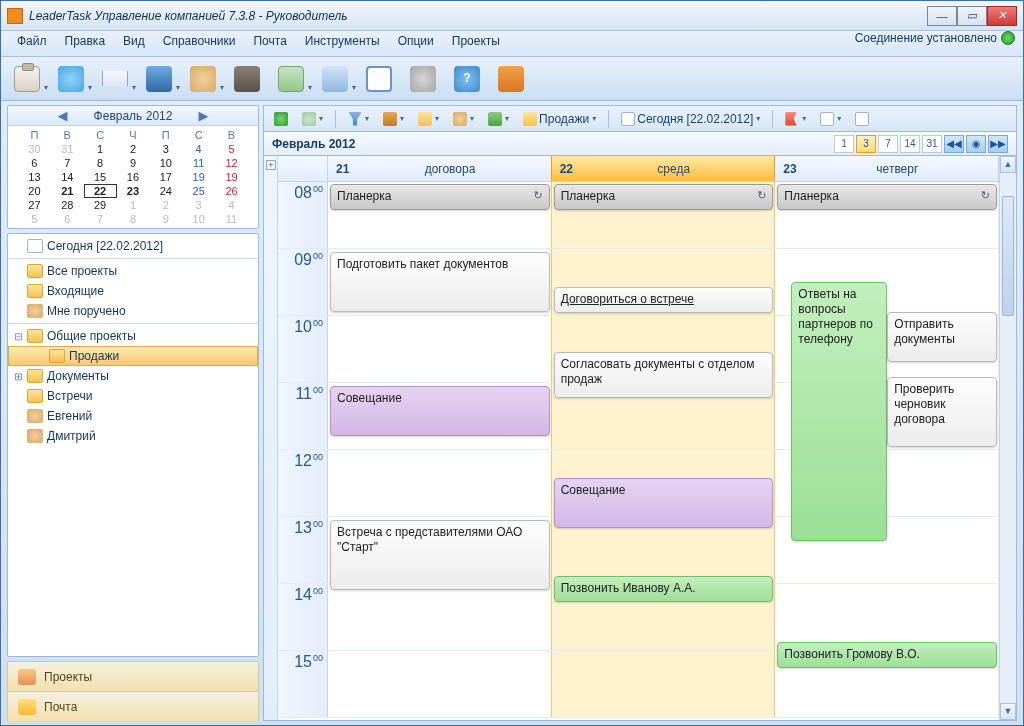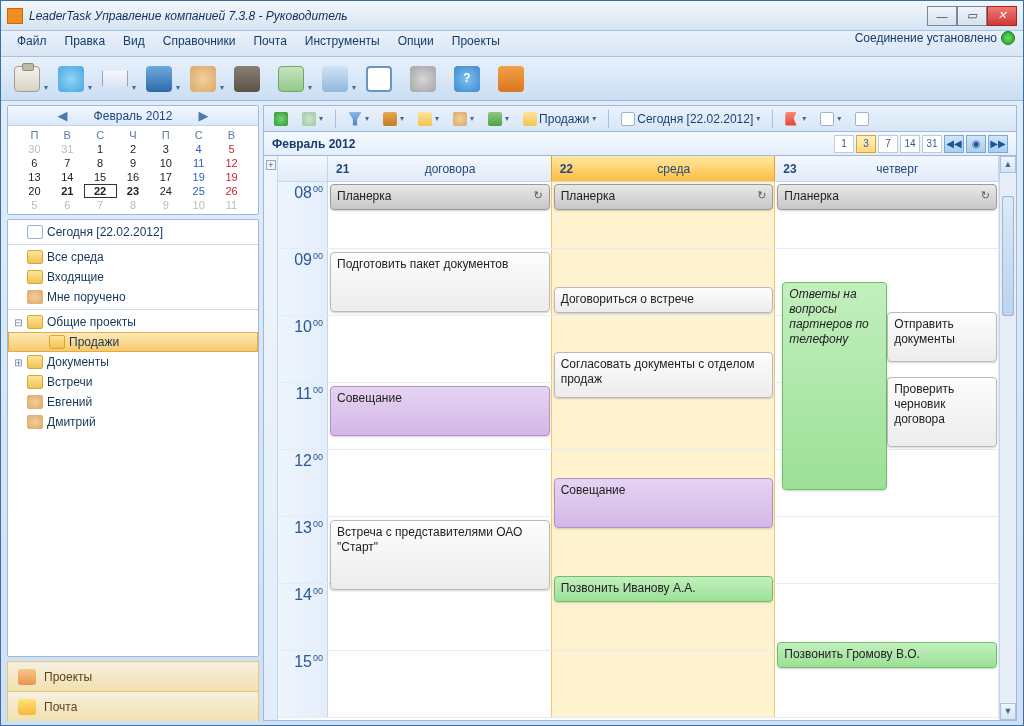--- a/index.html
+++ b/index.html
@@ -269,20 +269,29 @@
                 <tr>
                   <td>20</td>
                   <td class="bold">21</td>
                   <td class="today bold">22</td>
                   <td class="bold">23</td>
                   <td>24</td>
                   <td class="sat">25</td>
                   <td class="sun">26</td>
                 </tr>
                 <tr>
+                  <td>27</td>
+                  <td>28</td>
+                  <td>29</td>
+                  <td class="gray">1</td>
+                  <td class="gray">2</td>
+                  <td class="gray">3</td>
+                  <td class="gray">4</td>
+                </tr>
+                <tr>
                   <td class="gray">5</td>
                   <td class="gray">6</td>
                   <td class="gray">7</td>
                   <td class="gray">8</td>
                   <td class="gray">9</td>
                   <td class="gray">10</td>
                   <td class="gray">11</td>
                 </tr>
               </tbody>
           </table>
@@ -292,21 +301,21 @@
       <div class="panel navlist" style="padding:2px 0;">
         <div class="row">
             <span class="sq"></span>
             <span class="nicon cal"></span>
             <span>Сегодня [22.02.2012]</span>
           </div>
         <div style="height:1px;background:#cbd9ec;margin:2px 0;"></div>
         <div class="row">
             <span class="sq"></span>
             <span class="nicon fldY"></span>
-            <span>Все среда</span>
+            <span>Все проекты</span>
           </div>
         <div class="row">
             <span class="sq"></span>
             <span class="nicon fldY"></span>
             <span>Входящие</span>
           </div>
         <div class="row">
             <span class="sq"></span>
             <span class="nicon av"></span>
             <span>Мне поручено</span>
@@ -529,28 +538,28 @@
 
             <div style="position:absolute;top:0;left:50px;right:0;bottom:0;display:flex;">
               <div style="flex:1;position:relative;">
                 <div class="event gray" style="top:2px;height:26px;"><span class="rec">↻</span><span>Планерка</span></div>
                 <div class="event white" style="top:70px;height:60px;"><span>Подготовить пакет документов</span></div>
                 <div class="event purple" style="top:204px;height:50px;"><span>Совещание</span></div>
                 <div class="event white" style="top:338px;height:70px;"><span>Встреча с представителями ОАО "Старт"</span></div>
               </div>
               <div style="flex:1;position:relative;">
                 <div class="event gray" style="top:2px;height:26px;"><span class="rec">↻</span><span>Планерка</span></div>
-                <div class="event white" style="top:105px;height:26px;"><span>Договориться о встрече</span></div>
+                <div class="event white" style="top:105px;height:26px;text-decoration:underline;"><span>Договориться о встрече</span></div>
                 <div class="event white" style="top:170px;height:46px;"><span>Согласовать документы с отделом продаж</span></div>
                 <div class="event purple" style="top:296px;height:50px;"><span>Совещание</span></div>
                 <div class="event green" style="top:394px;height:26px;"><span>Позвонить Иванову А.А.</span></div>
               </div>
               <div style="flex:1;position:relative;">
                 <div class="event gray" style="top:2px;height:26px;"><span class="rec">↻</span><span>Планерка</span></div>
-                <div class="event green" style="top:100px;height:208px;left:7px;right:50%;font-style:italic;"><span>Ответы на вопросы партнеров по телефону</span></div>
+                <div class="event green" style="top:100px;height:259px;left:16px;right:50%;"><span>Ответы на вопросы партнеров по телефону</span></div>
                 <div class="event white" style="top:130px;height:50px;left:50%;right:2px;"><span>Отправить документы</span></div>
                 <div class="event white" style="top:195px;height:70px;left:50%;right:2px;"><span>Проверить черновик договора</span></div>
                 <div class="event green" style="top:460px;height:26px;"><span>Позвонить Громову В.О.</span></div>
               </div>
             </div>
           </div>
         </div>
         <div class="vscroll">
           <div class="up">▲</div>
           <div class="thumb"></div>

